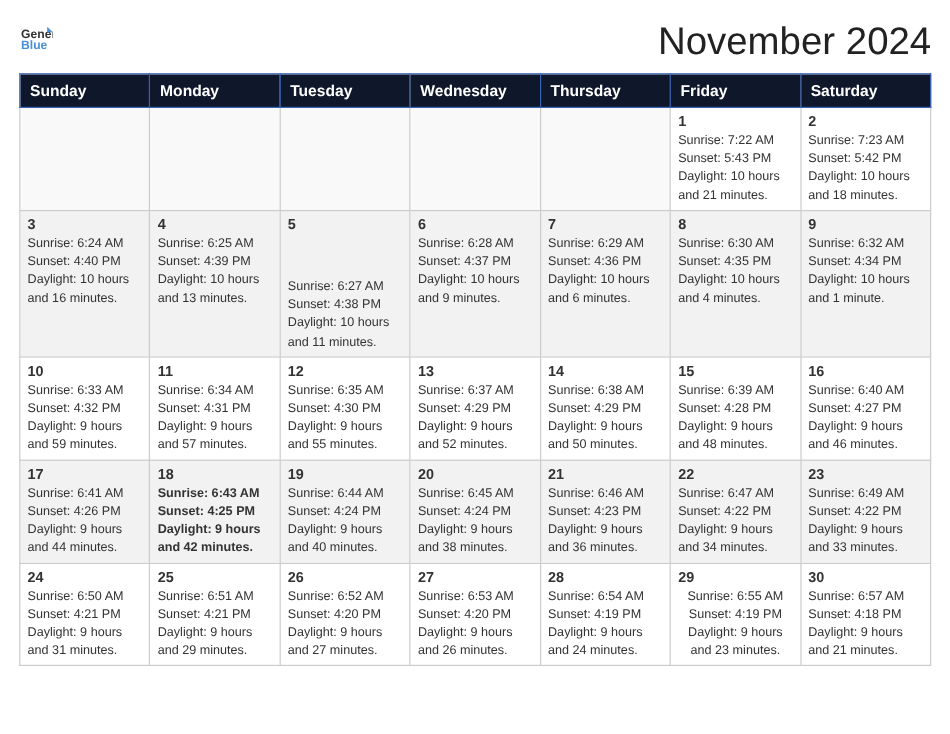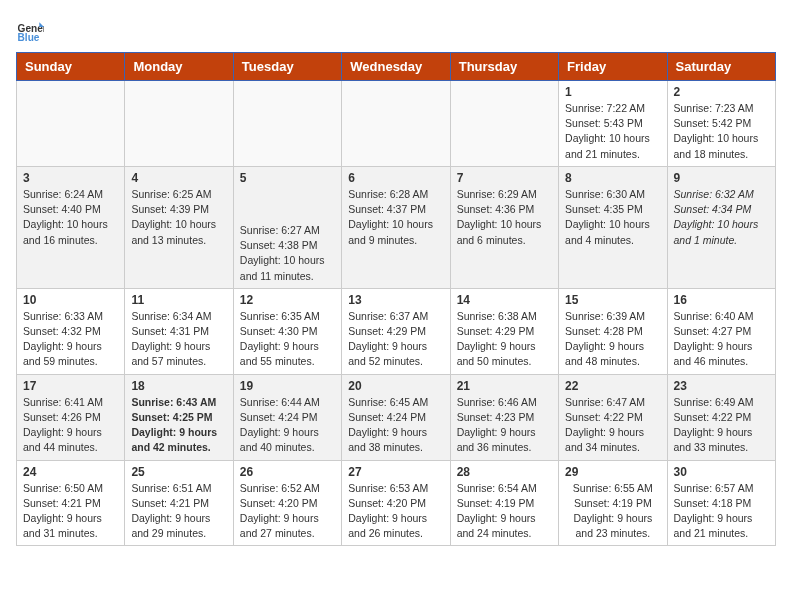--- a/index.html
+++ b/index.html
@@ -36,21 +36,21 @@
     .location-title {
       font-size: 14px;
       color: #555;
     }
     .calendar {
       width: 100%;
       border-collapse: collapse;
       border: 1px solid #ccc;
     }
     .calendar th {
-      background-color: #c2410c;
+      background-color: #0f172a;
       color: #fff;
       text-align: left;
       padding: 6px 8px;
       font-size: 13px;
       border: 1px solid #3a62b4;
     }
     .calendar td {
       vertical-align: top;
       padding: 4px 6px;
       border: 1px solid #ccc;
@@ -82,20 +82,21 @@
 
 <div class="header-area">
   <div class="logo">
     <svg class="logo-icon" viewBox="0 0 36 36">
       <text x="2" y="20" font-size="13" font-weight="bold" fill="#333">General</text>
       <text x="2" y="32" font-size="13" font-weight="bold" fill="#4a90d9">Blue</text>
       <polygon points="30,8 36,14 30,14" fill="#4a90d9"></polygon>
     </svg>
   </div>
   <div class="title-area">
+    <div class="month-title">November 2024</div>
   </div>
 </div>
 
 <table class="calendar">
   <thead>
     <tr id="weekday-header">
         <th>Sunday</th>
         <th>Monday</th>
         <th>Tuesday</th>
         <th>Wednesday</th>
@@ -156,21 +157,21 @@
 Daylight: 10 hours and 6 minutes.</div>
         </td>
         <td>
           <span class="day-num">8</span>
           <div class="day-info" style="white-space: pre-line;">Sunrise: 6:30 AM
 Sunset: 4:35 PM
 Daylight: 10 hours and 4 minutes.</div>
         </td>
         <td>
           <span class="day-num">9</span>
-          <div class="day-info" style="white-space: pre-line; font-style: italic;">Sunrise: 6:32 AM
+          <div class="day-info" style="white-space: pre-line;">Sunrise: 6:32 AM
 Sunset: 4:34 PM
 Daylight: 10 hours and 1 minute.</div>
         </td>
       </tr>
       <tr>
         <td>
           <span class="day-num">10</span>
           <div class="day-info" style="white-space: pre-line;">Sunrise: 6:33 AM
 Sunset: 4:32 PM
 Daylight: 9 hours and 59 minutes.</div>

